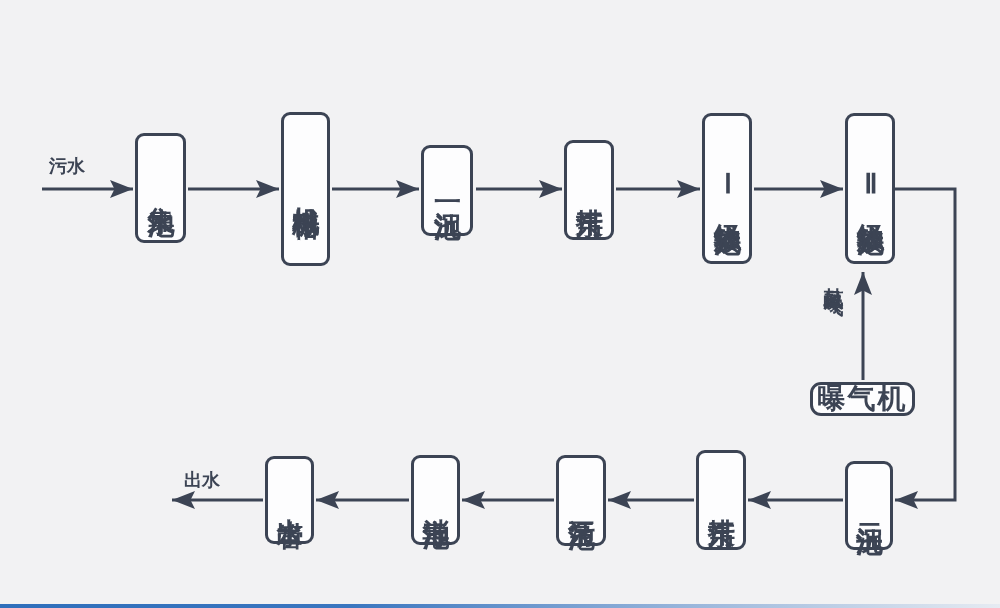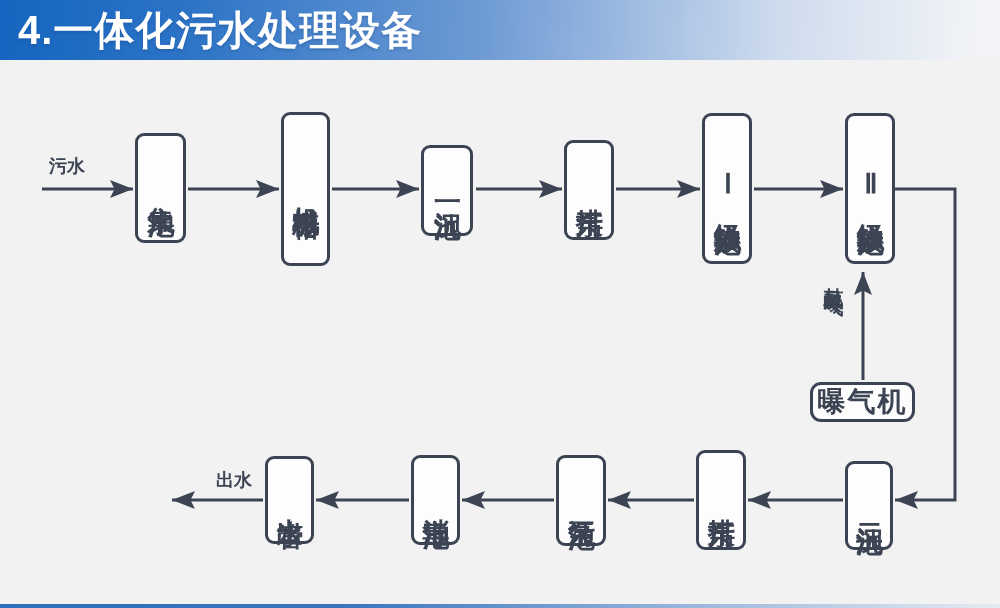--- a/index.html
+++ b/index.html
@@ -49,23 +49,20 @@
   #bottom-strip {
     position: absolute; left: 0; bottom: 0; width: 1000px; height: 4px; z-index: 3;
     background: linear-gradient(90deg, #2f6fbb 0%, #3a76bf 35%, #9cb8dc 70%, #e6ebf2 100%);
   }
 </style>
 </head>
 <body>
 
 <div id="stage">
 
-  <div id="header">
-    <div id="title">4.一体化污水处理设备</div>
-  </div>
 
   <svg id="arrows" width="1000" height="608" viewBox="0 0 1000 608">
     <defs>
       <marker id="ah" markerUnits="userSpaceOnUse" markerWidth="26" markerHeight="22" refX="23" refY="10" orient="auto">
         <path d="M0,1 L23,10 L0,19 L4.5,10 Z" fill="#3c4454"></path>
       </marker>
     </defs>
     <g stroke="#3c4454" stroke-width="3" fill="none">
       <path d="M42,189 L133,189" marker-end="url(#ah)"></path>
       <path d="M188,189 L279,189" marker-end="url(#ah)"></path>
@@ -100,21 +97,21 @@
   </div>
 
   <div class="node v" style="left:702px; top:113px; width:50px; height:151px;">
     <span class="label">Ⅰ级接触池</span>
   </div>
 
   <div class="node v" style="left:845px; top:113px; width:50px; height:151px;">
     <span class="label">Ⅱ级接触池</span>
   </div>
 
-  <div class="node h" style="left:810px; top:382px; width:105px; height:40px; border-radius:11px;">
+  <div class="node h" style="left:810px; top:382px; width:105px; height:34px; border-radius:11px;">
     <span class="label">曝气机</span>
   </div>
 
   <div class="node v" style="left:845px; top:461px; width:48px; height:89px;">
     <span class="label">二沉池</span>
   </div>
 
   <div class="node v" style="left:696px; top:450px; width:50px; height:100px;">
     <span class="label">排污泵</span>
   </div>
@@ -126,19 +123,19 @@
   <div class="node v" style="left:411px; top:455px; width:49px; height:90px;">
     <span class="label">消毒池</span>
   </div>
 
   <div class="node v" style="left:265px; top:456px; width:49px; height:88px;">
     <span class="label">出水管</span>
   </div>
 
   <div class="flow-label" style="left:49px; top:157px;">污水</div>
 
-  <div class="flow-label" style="left:216px; top:471px;">出水</div>
+  <div class="flow-label" style="left:184px; top:471px;">出水</div>
 
   <div class="flow-label vert" style="left:824px; top:272px;">鼓风曝气</div>
 
   <div id="bottom-strip"></div>
 
 </div>
 
 </body></html>

